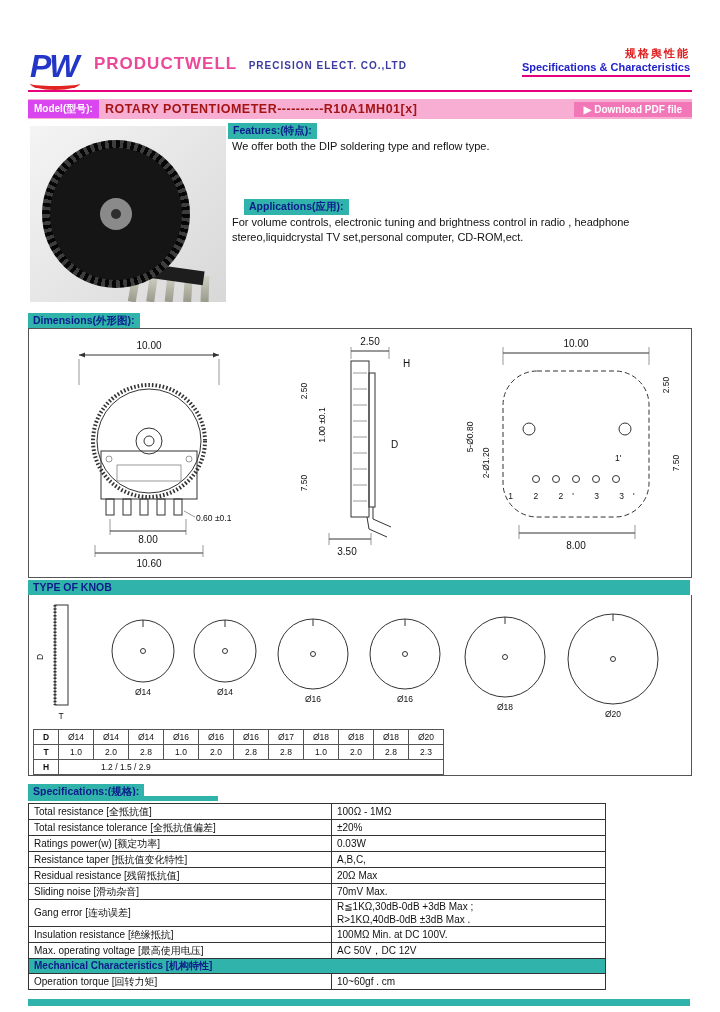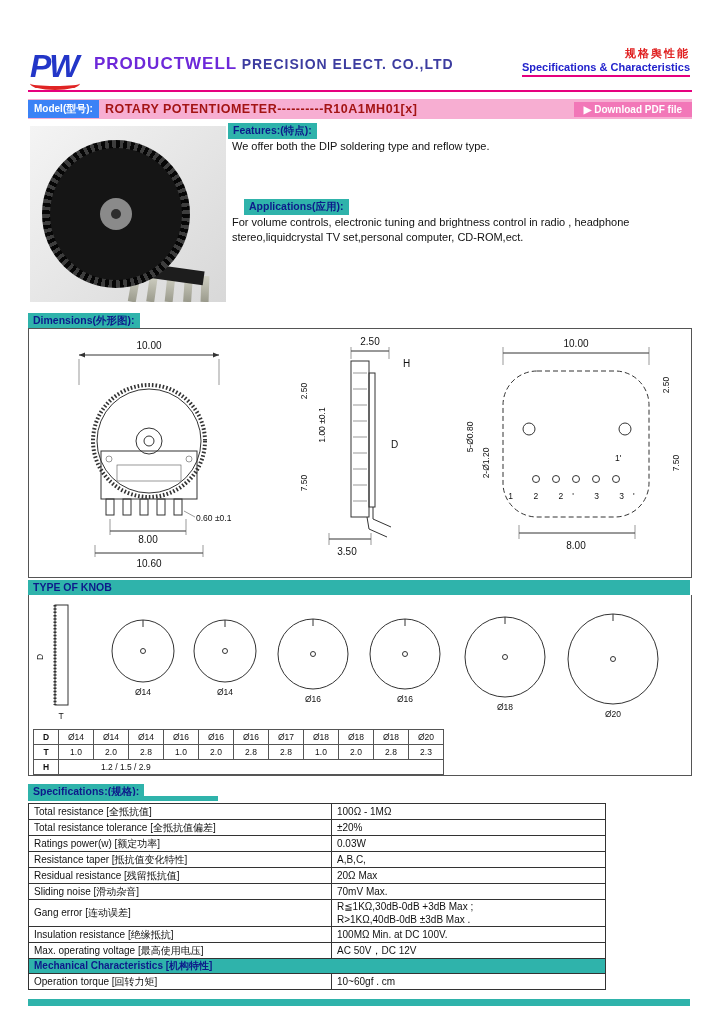--- a/index.html
+++ b/index.html
@@ -4,31 +4,31 @@
 <style>
   html,body { margin:0; padding:0; background:#ffffff; }
   .page { position:relative; width:720px; height:1012px; background:#fff;
           font-family:"Liberation Sans", sans-serif; color:#111; overflow:hidden; }
 
   
   .logo { position:absolute; left:30px; top:48px; width:58px; }
   .logo-pw { font-style:italic; font-weight:bold; font-size:32px; color:#2336c8; letter-spacing:-2px; }
   .logo-swoosh { width:50px; height:9px; border-bottom:4px solid #e02424; border-radius:50%; margin-top:-8px; }
   .company { position:absolute; left:94px; top:54px; white-space:nowrap; }
-  .company-main { font-size:17px; font-weight:bold; color:#6d28d9; letter-spacing:1px; }
-  .company-sub { font-size:14px; font-weight:bold; color:#3c3ca0; letter-spacing:1px; }
+  .company-main { font-size:17px; font-weight:bold; color:#ec4899; letter-spacing:1px; }
+  .company-sub { font-size:10px; font-weight:bold; color:#3c3ca0; letter-spacing:1px;margin-left:7px; }
   .header-right { position:absolute; right:30px; top:46px; text-align:right; }
   .title-cn { font-size:11px; font-weight:bold; color:#e02020; letter-spacing:2px; }
   .title-en { font-size:11px; font-weight:bold; color:#2222cc; border-bottom:2px solid #e6007e; padding-bottom:2px;text-align:right; }
   .header-line { position:absolute; left:28px; right:28px; top:90px; height:2px; background:#e6007e; }
 
   
   .model-bar { position:absolute; left:28px; right:28px; top:99px; height:20px;
                background:#f7aed2; display:flex; align-items:center; }
-  .model-chip { background:#3b82f6; color:#fff; font-size:10px; font-weight:bold; padding:2px 6px; }
+  .model-chip { background:#d946ef; color:#fff; font-size:10px; font-weight:bold; padding:2px 6px; }
   .model-title { color:#a31414; font-size:12.5px; font-weight:bold; margin-left:6px; letter-spacing:0.5px; }
   .model-spacer { flex:1; }
   .download-chip { background:#f277b8; color:#fff; font-size:10px; font-weight:bold;
                    padding:2px 10px; cursor:pointer; }
 
   
   .photo { position:absolute; left:30px; top:126px; width:196px; height:176px;
            background:linear-gradient(135deg,#f4f4f4,#d8d8d8); overflow:hidden; }
   .disc { position:absolute; left:12px; top:14px; width:148px; height:148px; border-radius:50%;
           background:repeating-conic-gradient(#060606 0deg 3deg, #3d3d3d 3deg 6deg); }

